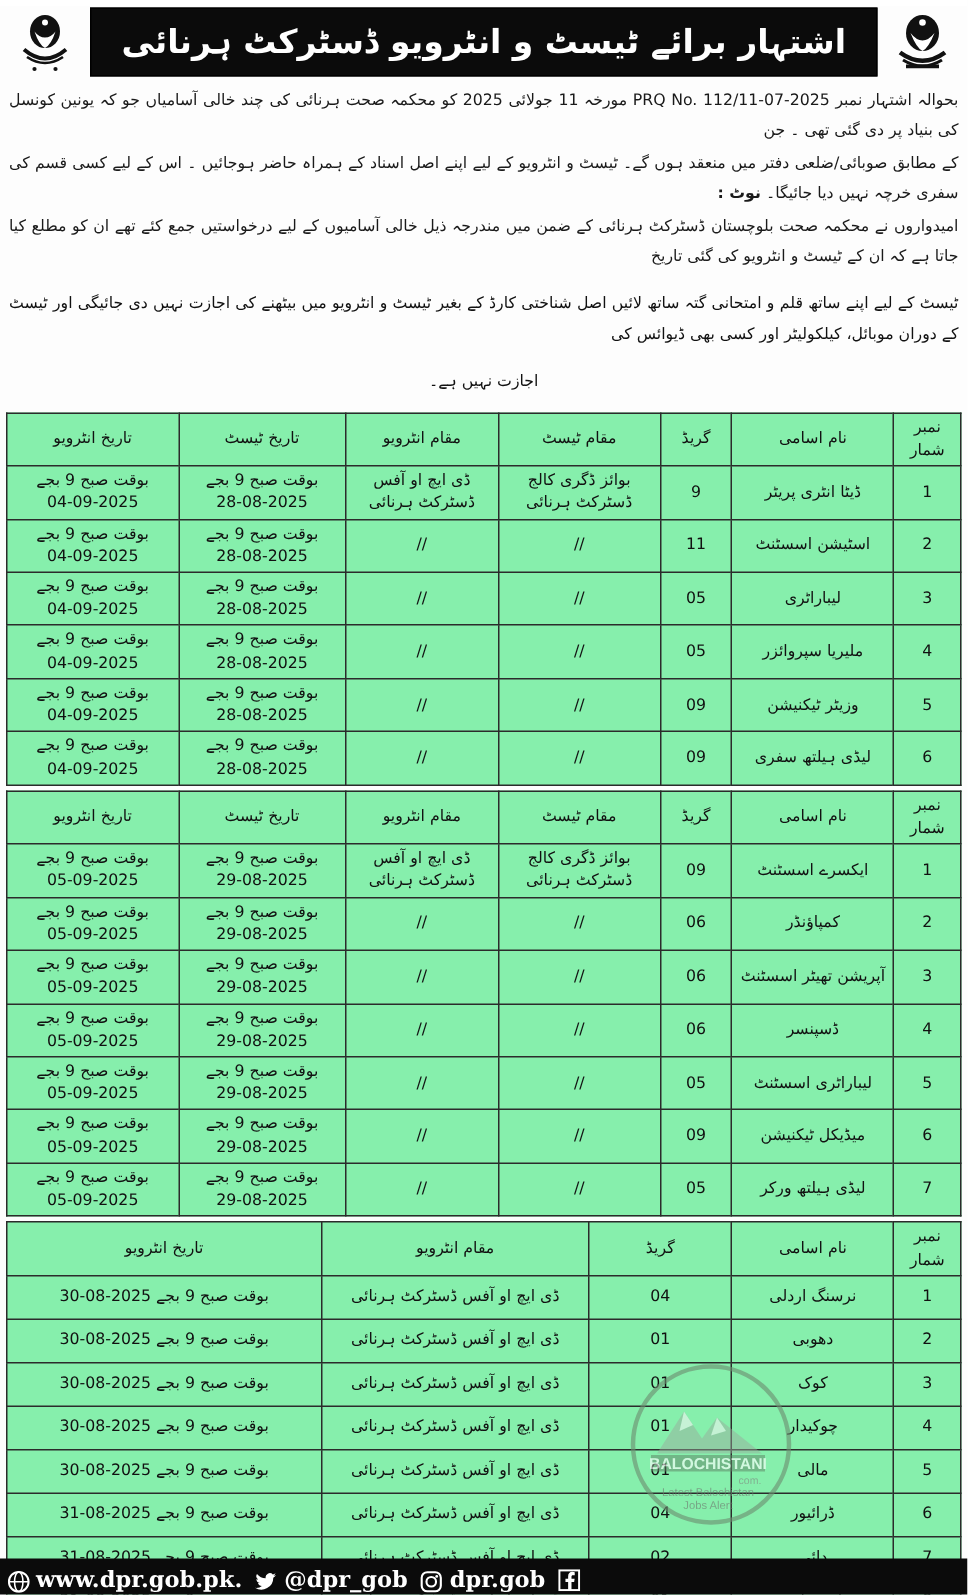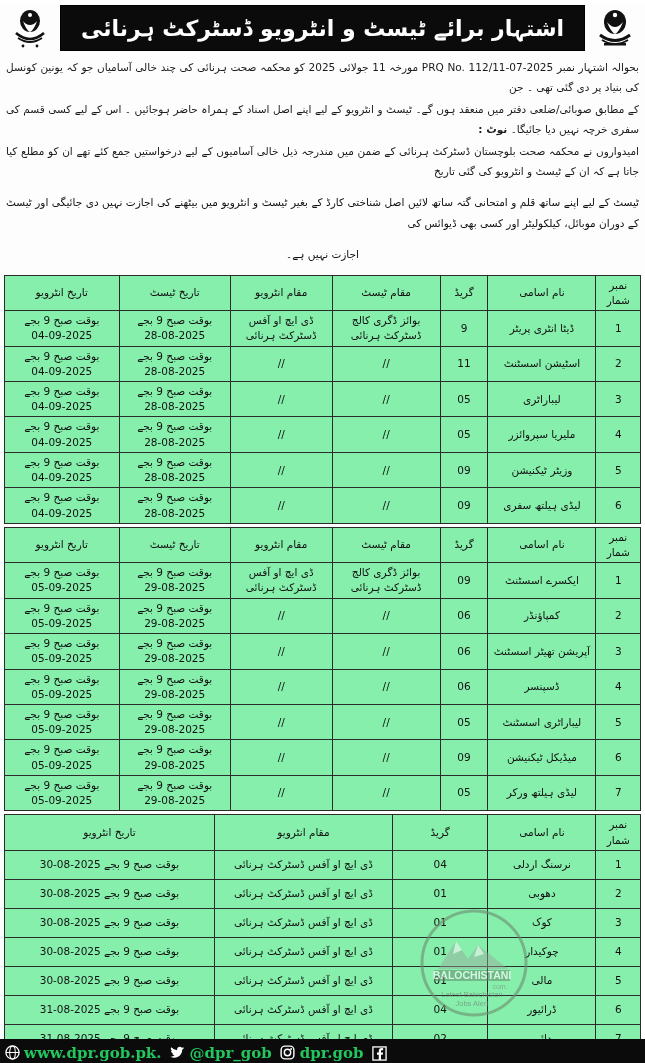--- a/index.html
+++ b/index.html
@@ -102,22 +102,22 @@
     width:112px;height:112px;pointer-events:none;opacity:.62;
   }
 
   
   .social-bar{
     position:absolute;left:0;bottom:0;width:645px;height:28px;
     background:#0b0b0b;display:flex;align-items:center;
     direction:ltr;padding:0 4px;box-sizing:border-box;gap:8px;
   }
   .social-bar .item{
-    display:flex;align-items:flex-start;gap:4px;
-    color:#22c55e;font-size:15px;font-weight:bold;
+    display:flex;align-items:flex-end;gap:4px;
+    color:#ffffff;font-size:15px;font-weight:bold;
     font-family:"DejaVu Serif","Liberation Serif",serif;
     white-space:nowrap;
   }
   .social-bar .ico{
     width:16px;height:16px;flex:0 0 16px;
     display:flex;align-items:center;justify-content:center;
   }
   .social-bar .ico svg{display:block;}
 </style>
 </head>

